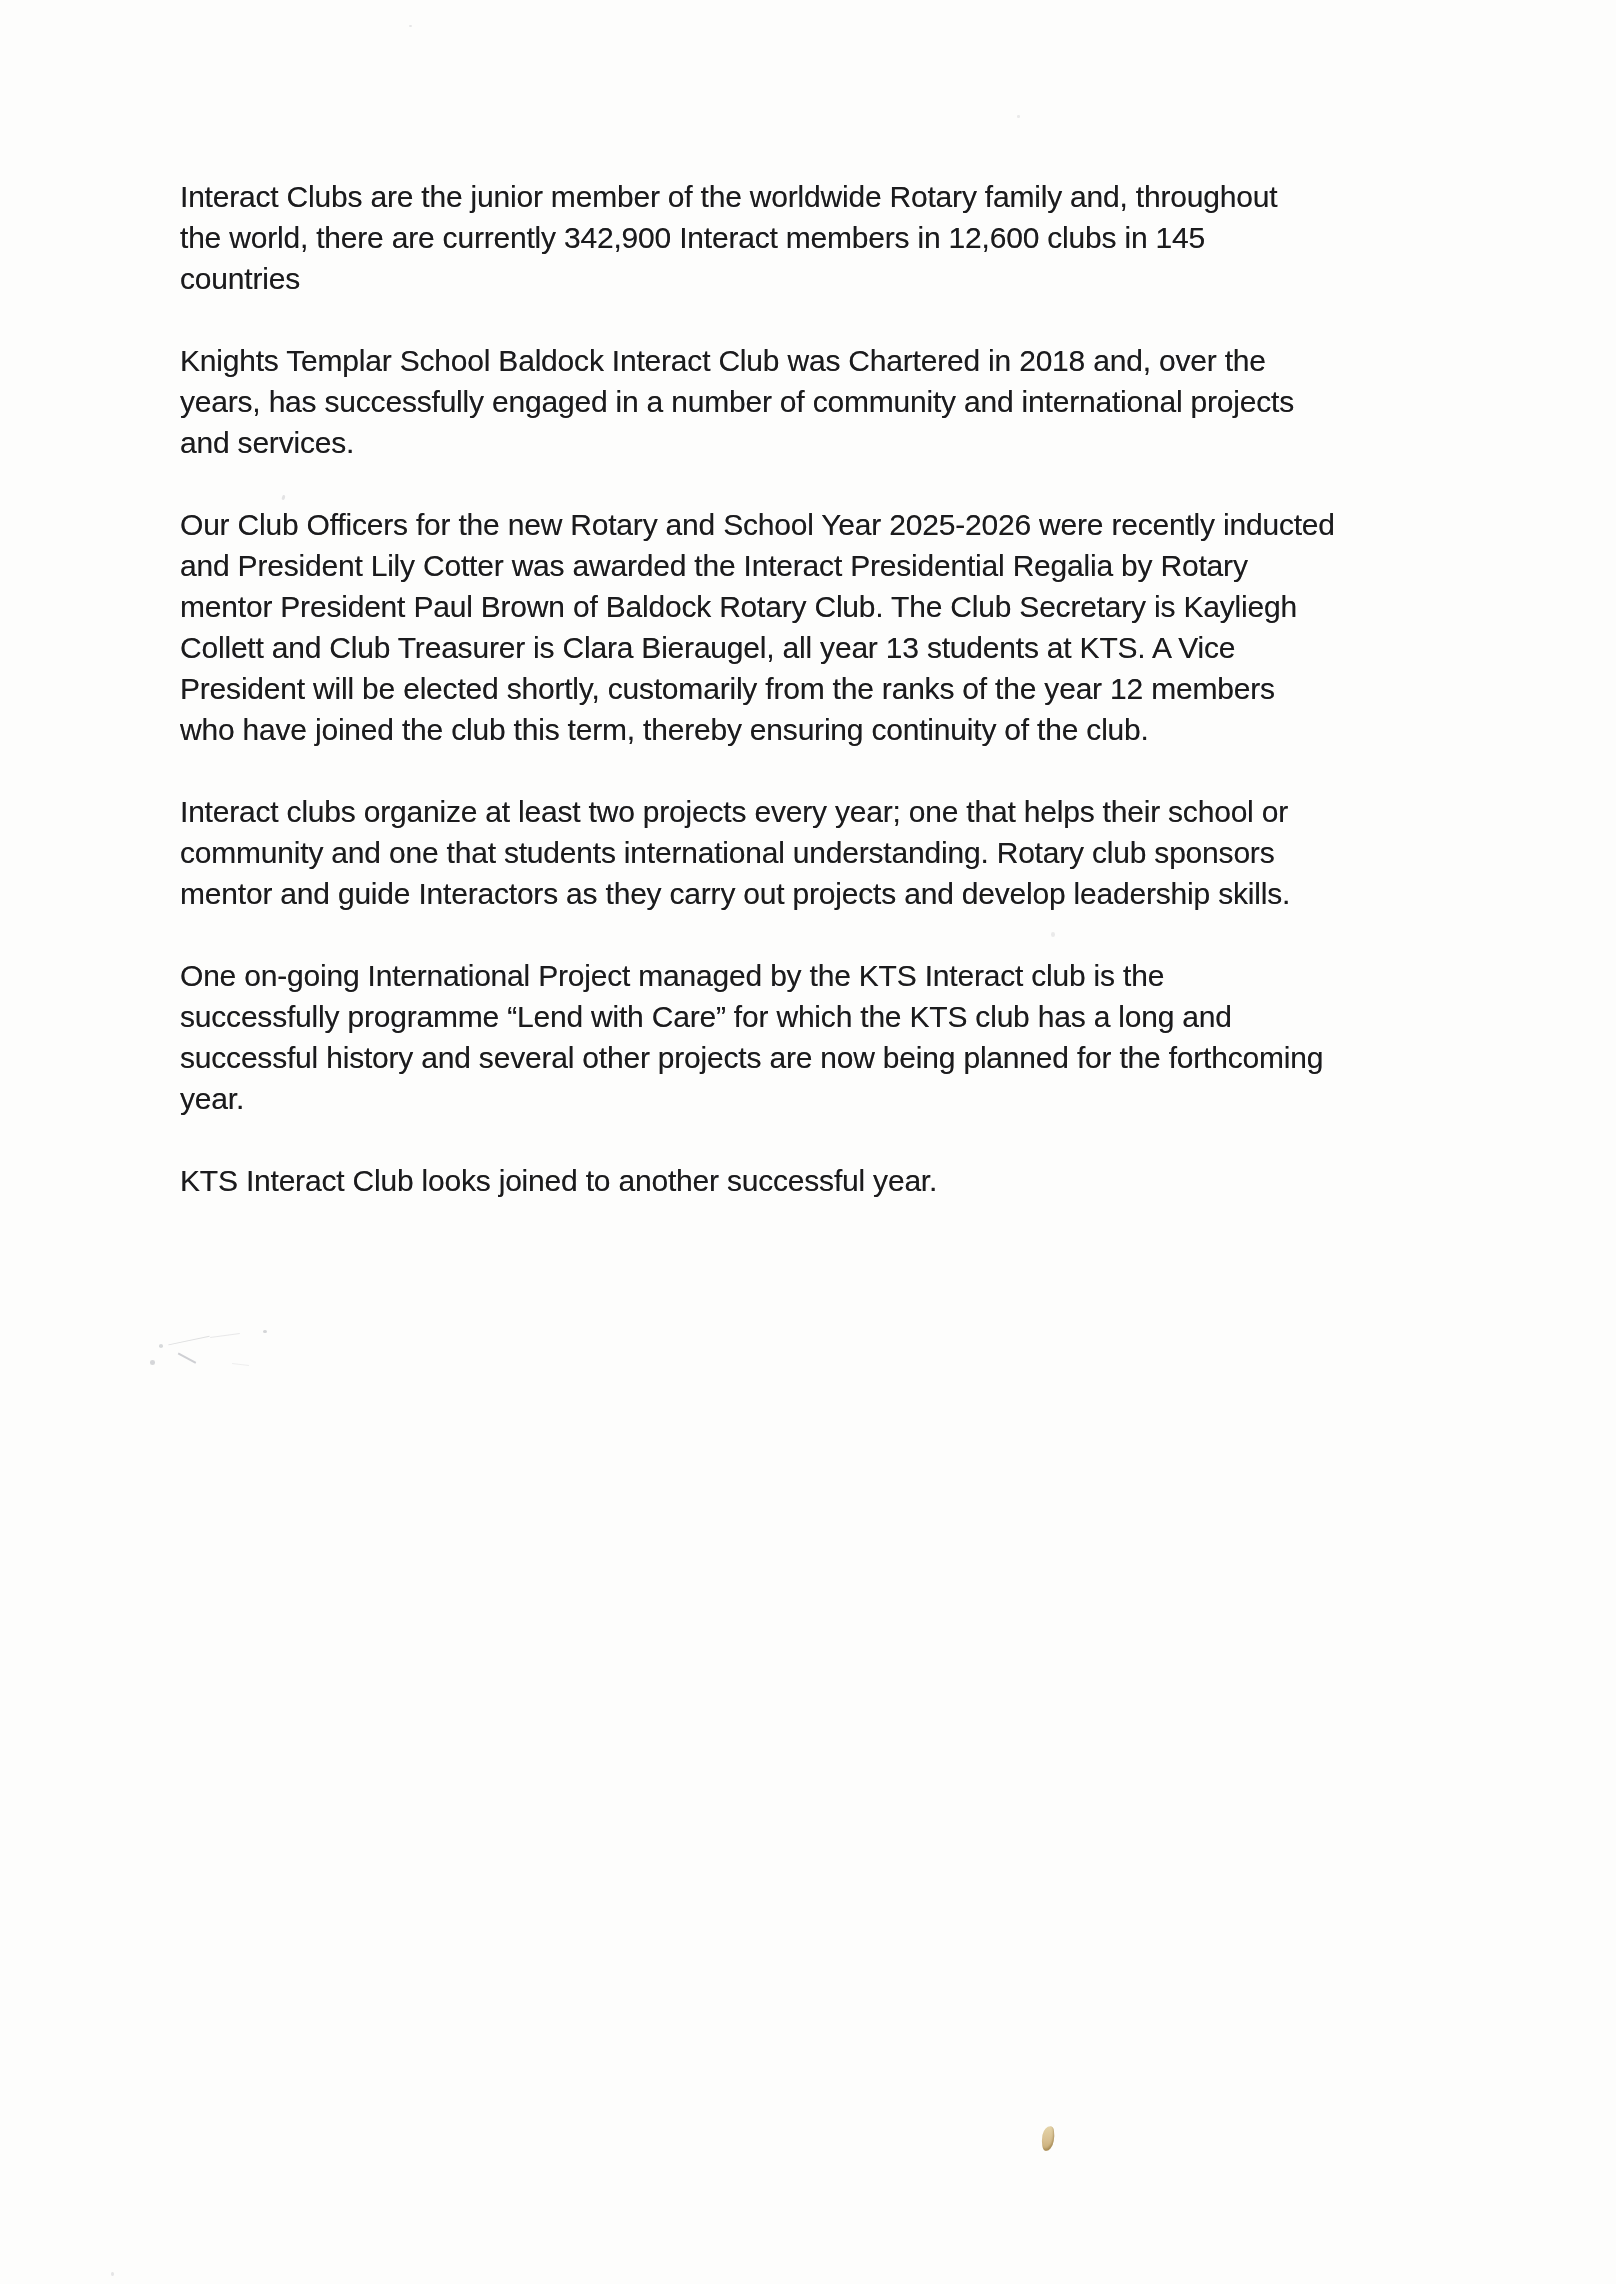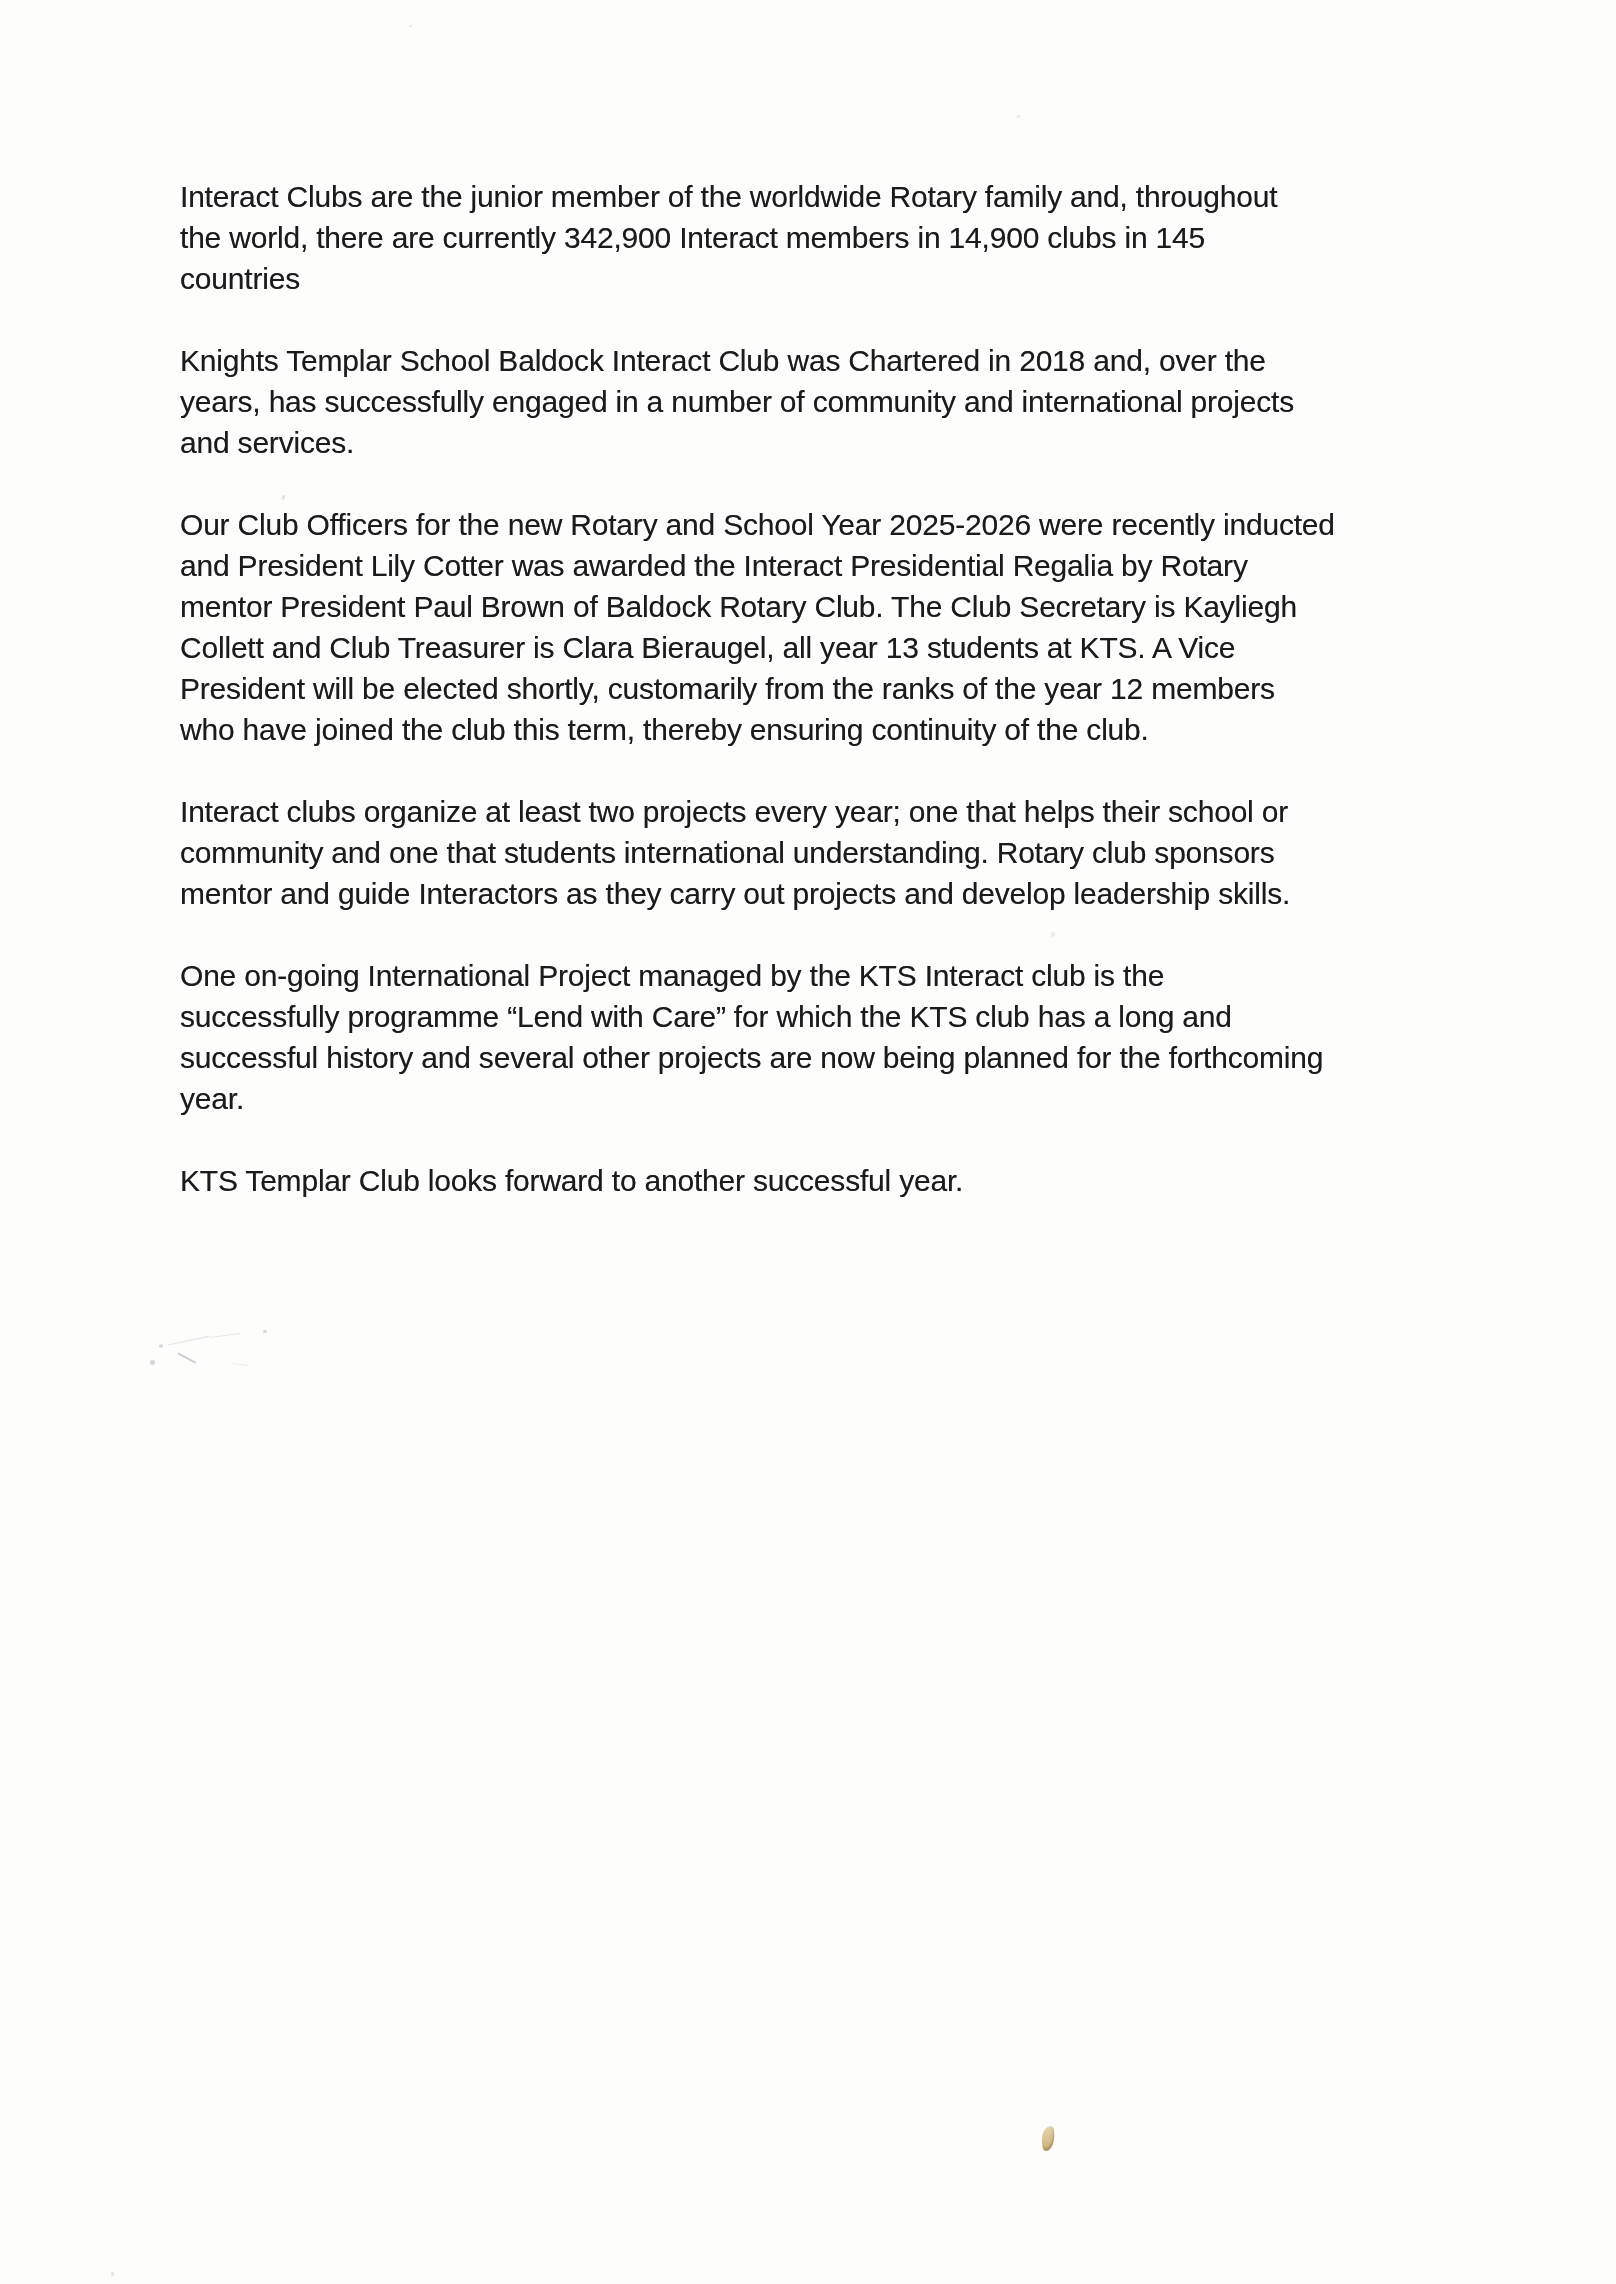--- a/index.html
+++ b/index.html
@@ -72,39 +72,39 @@
     box-shadow: inset -1.3px -2px 2px rgba(146,118,66,0.55);
   }
 </style>
 </head>
 <body>
 
 <div class="page">
 
   <div class="text-block">
     <p class="para">Interact Clubs are the junior member of the worldwide Rotary family and, throughout
-the world, there are currently 342,900 Interact members in 14,900 clubs in 145
+the world, there are currently 342,900 Interact members in 12,600 clubs in 145
 countries</p>
     <p class="para">Knights Templar School Baldock Interact Club was Chartered in 2018 and, over the
 years, has successfully engaged in a number of community and international projects
 and services.</p>
     <p class="para">Our Club Officers for the new Rotary and School Year 2025-2026 were recently inducted
 and President Lily Cotter was awarded the Interact Presidential Regalia by Rotary
 mentor President Paul Brown of Baldock Rotary Club. The Club Secretary is Kayliegh
 Collett and Club Treasurer is Clara Bieraugel, all year 13 students at KTS. A Vice
 President will be elected shortly, customarily from the ranks of the year 12 members
 who have joined the club this term, thereby ensuring continuity of the club.</p>
     <p class="para">Interact clubs organize at least two projects every year; one that helps their school or
 community and one that students international understanding. Rotary club sponsors
 mentor and guide Interactors as they carry out projects and develop leadership skills.</p>
     <p class="para">One on-going International Project managed by the KTS Interact club is the
 successfully programme “Lend with Care” for which the KTS club has a long and
 successful history and several other projects are now being planned for the forthcoming
 year.</p>
-    <p class="para">KTS Templar Club looks forward to another successful year.</p>
+    <p class="para">KTS Interact Club looks joined to another successful year.</p>
   </div>
 
   <div class="speck s1"></div>
   <div class="speck s2"></div>
   <div class="speck s3"></div>
   <div class="speck s4"></div>
   <div class="speck s5"></div>
 
   <div class="smudge-cluster">
     <div class="smudge m1"></div>

